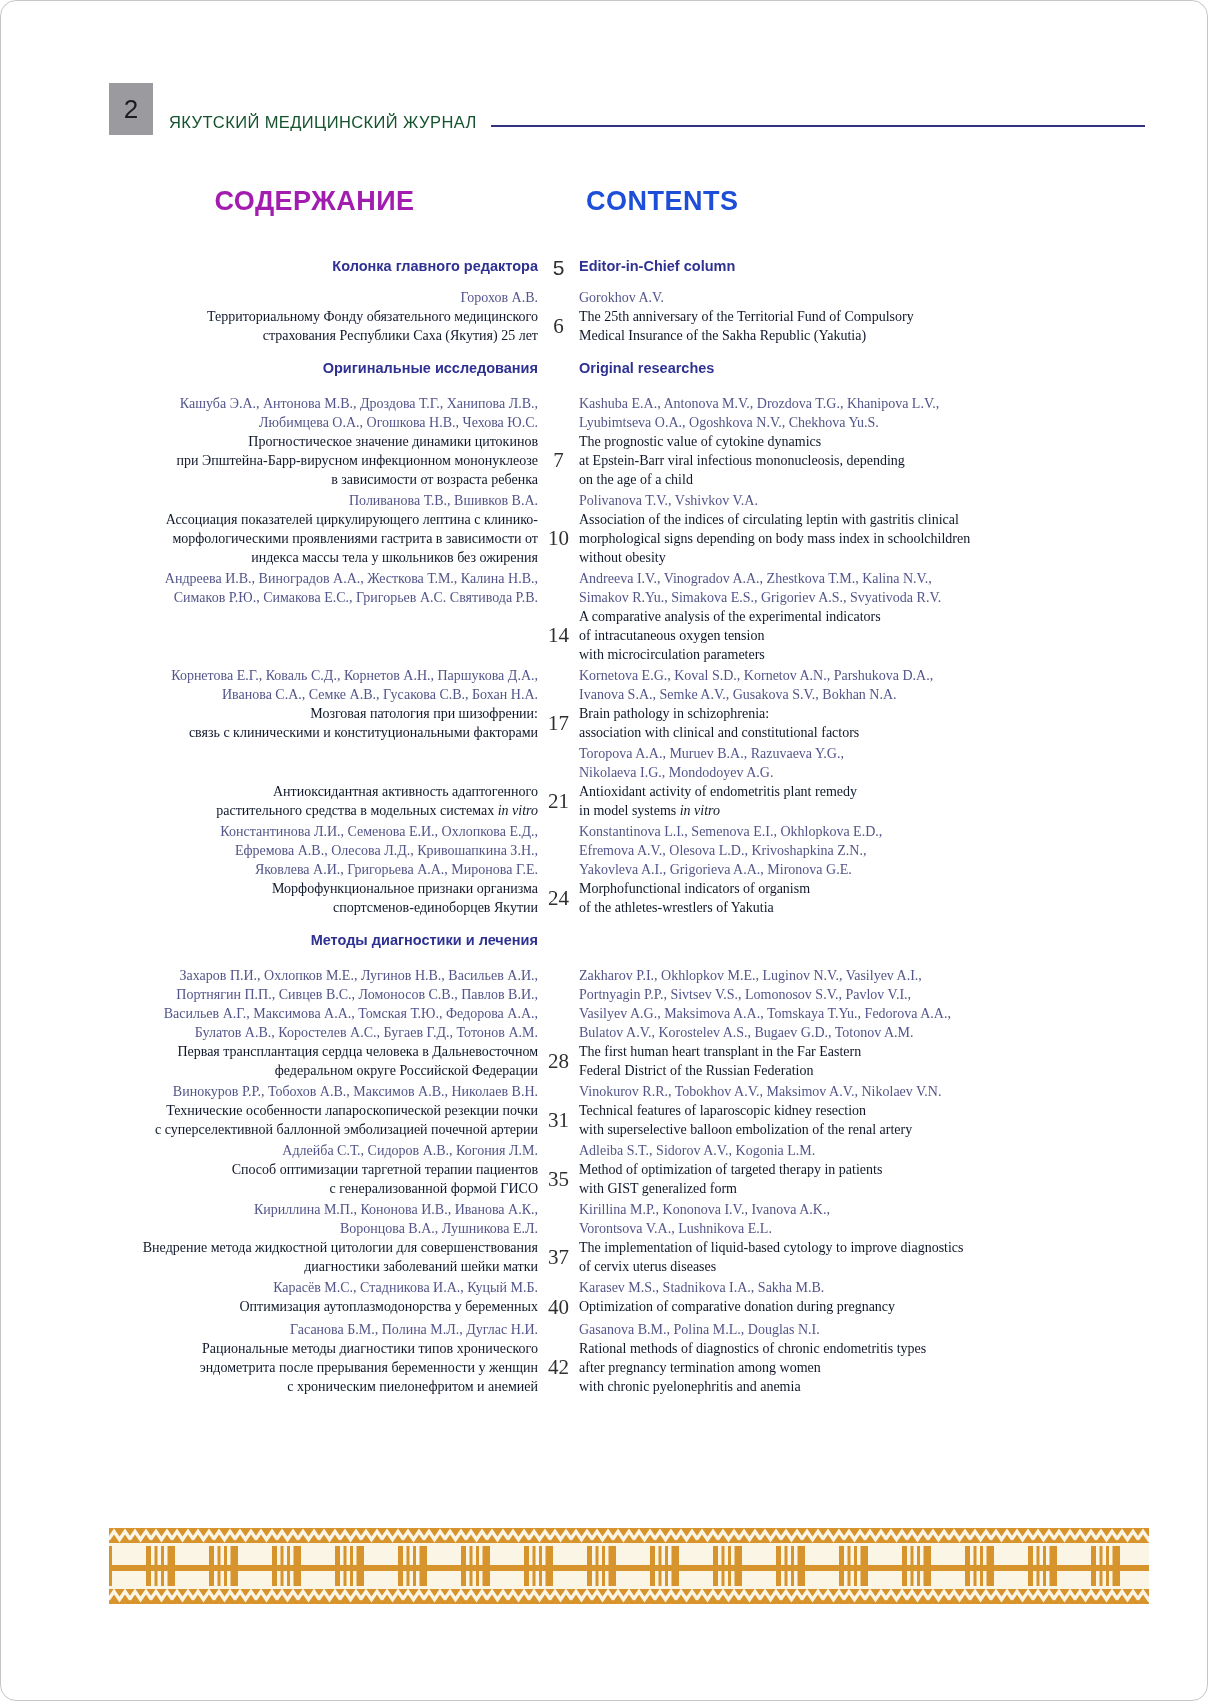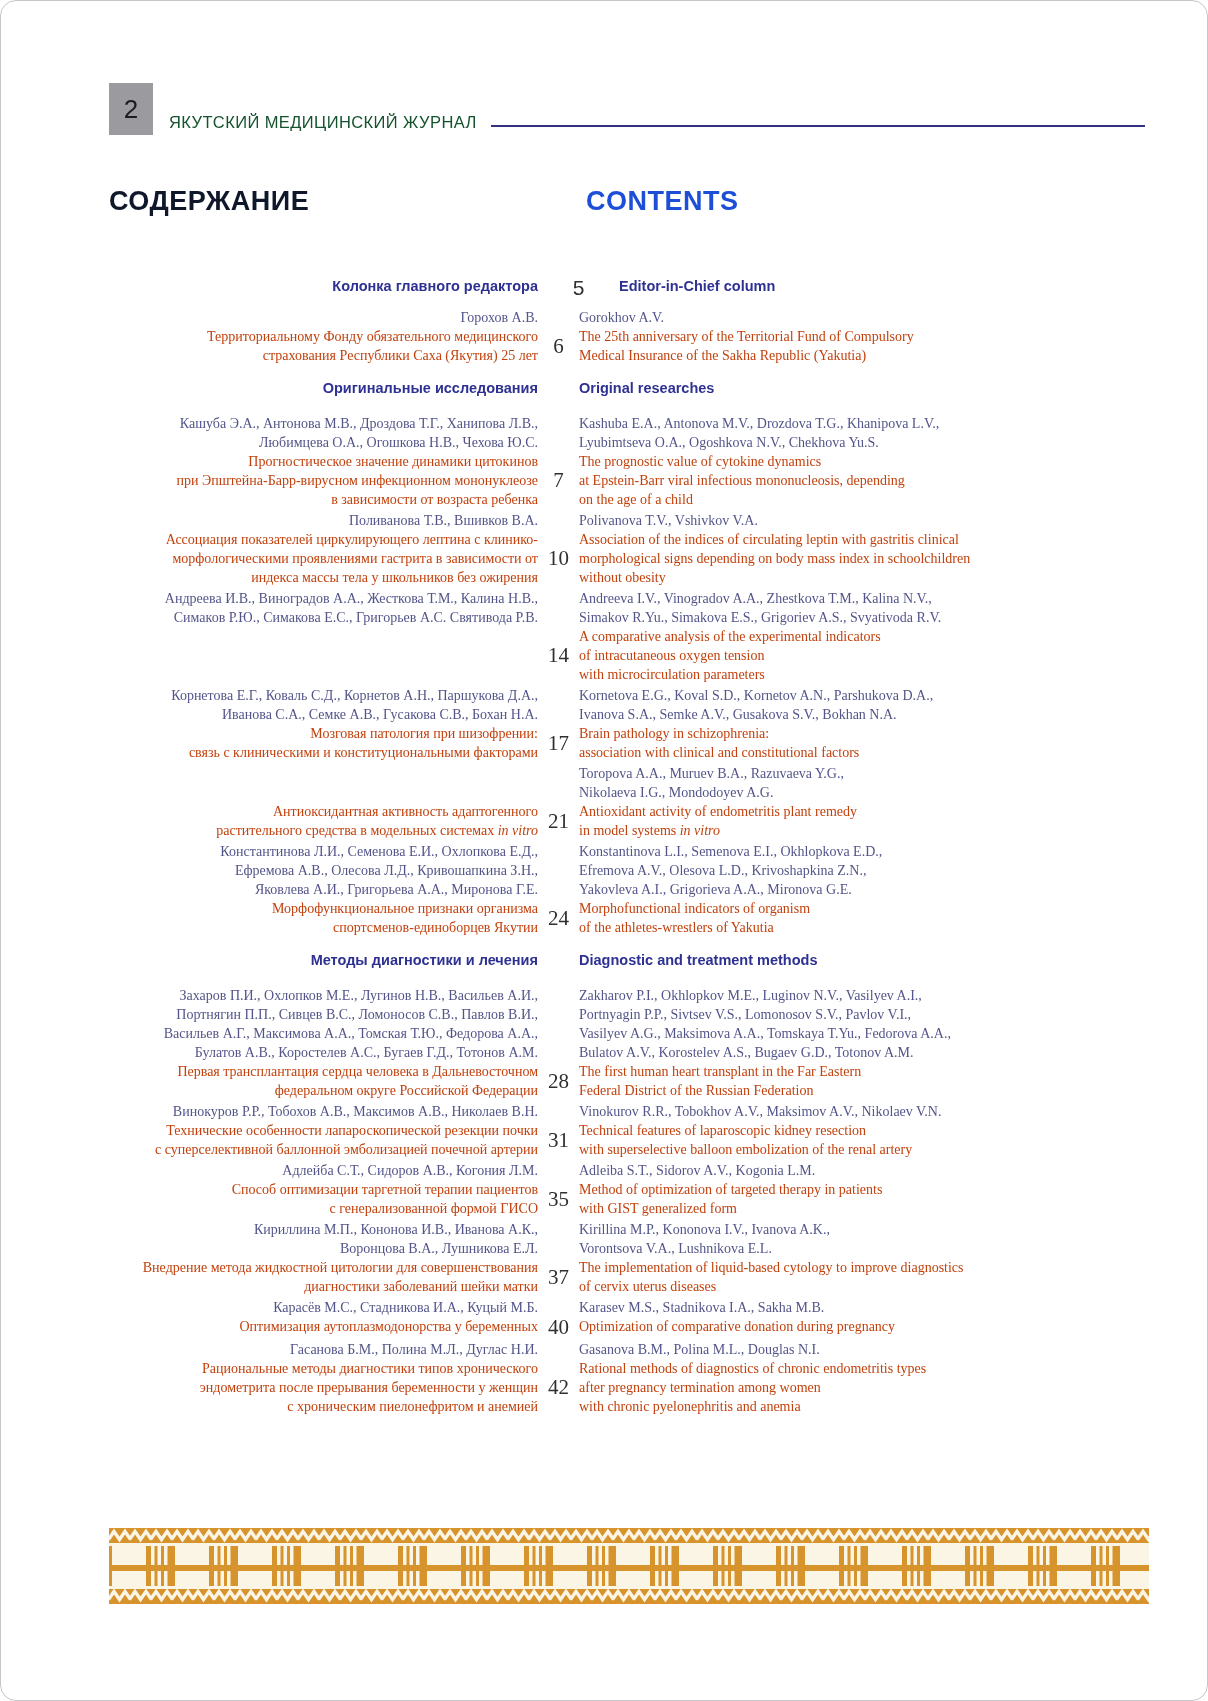--- a/index.html
+++ b/index.html
@@ -37,45 +37,45 @@
   
   .toc { position:absolute; top:185px; left:108px; width:1040px; }
 
   .grid-row {
     display:grid;
     grid-template-columns:429px 41px 530px;
     grid-template-areas:"ra gap ea" "rt pn et";
   }
   .titles-row { margin-bottom:40px; }
   .toc-title-ru {
-    grid-area:rt; text-align:left; padding-right:18px;
-    font-size:27px; font-weight:bold; letter-spacing:.5px; color:#0f172a;
+    grid-area:rt; text-align:center; padding-right:18px;
+    font-size:27px; font-weight:bold; letter-spacing:.5px; color:#a21caf;
   }
   .toc-title-en {
     grid-area:et; padding-left:7px;
     font-size:27px; font-weight:bold; letter-spacing:.5px; color:#1d4ed8;
   }
 
   .entry { margin-bottom:2px;font-family:Liberation Serif, serif; }
   .ra { grid-area:ra; }
   .ea { grid-area:ea; }
   .rt { grid-area:rt; }
   .et { grid-area:et; }
   .pn {
     grid-area:pn; align-self:center; justify-self:center;
     font-size:21px; line-height:1; color:#2f2f2f;
   }
   .ra,.rt { text-align:right; }
   .ra,.ea,.rt,.et { font-size:14px; line-height:19px; white-space:pre-line; }
   .ra,.ea { color:#53558a; }
-  .rt,.et { color:#c2410c; }
+  .rt,.et { color:#0f172a; }
 
   .srow { margin:14px 0 16px 0; }
   .srow .rt,.srow .et { font-weight:bold; color:#2e3192; white-space:normal; font-size:14.5px; }
-  .srow.first { margin:0 0 10px 0;gap:20px; }
+  .srow.first { margin:0 0 10px 0; }
 
   .it { font-style:italic; }
 
   
   .ornament { position:absolute; top:1527px; left:108px; }
 </style>
 </head>
 <body>
 
 <div class="page">
@@ -182,21 +182,20 @@
 Yakovleva A.I., Grigorieva A.A., Mironova G.E.</div>
       <div class="rt">Морфофункциональное признаки организма
 спортсменов-единоборцев Якутии</div>
       <div class="pn">24</div>
       <div class="et">Morphofunctional indicators of organism
 of the athletes-wrestlers of Yakutia</div>
     </div>
 
     <div class="grid-row srow">
       <div class="rt">Методы диагностики и лечения</div>
-      <div class="et">Diagnostic and treatment methods</div>
     </div>
 
     <div class="grid-row entry">
       <div class="ra">Захаров П.И., Охлопков М.Е., Лугинов Н.В., Васильев А.И.,
 Портнягин П.П., Сивцев В.С., Ломоносов С.В., Павлов В.И.,
 Васильев А.Г., Максимова А.А., Томская Т.Ю., Федорова А.А.,
 Булатов А.В., Коростелев А.С., Бугаев Г.Д., Тотонов А.М.</div>
       <div class="ea">Zakharov P.I., Okhlopkov M.E., Luginov N.V., Vasilyev A.I.,
 Portnyagin P.P., Sivtsev V.S., Lomonosov S.V., Pavlov V.I.,
 Vasilyev A.G., Maksimova A.A., Tomskaya T.Yu., Fedorova A.A.,

